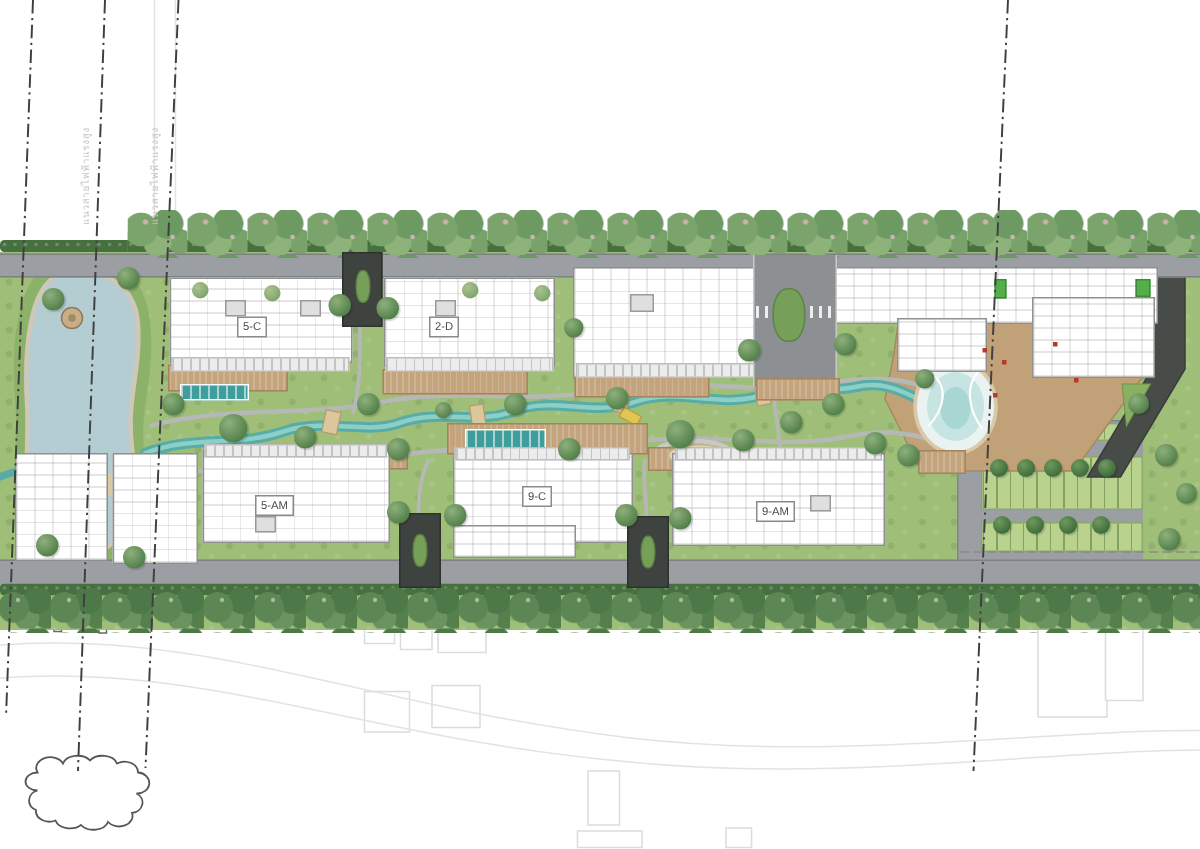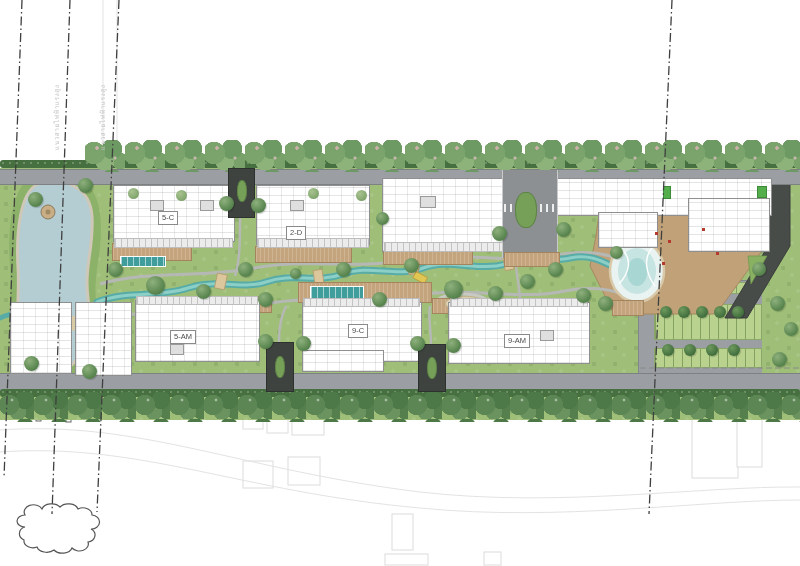--- a/index.html
+++ b/index.html
@@ -240,21 +240,21 @@
     <div class="abs tree dk" style="left:684px;top:344px;width:12px;height:12px;"></div>
     <div class="abs tree dk" style="left:706px;top:344px;width:12px;height:12px;"></div>
     <div class="abs tree dk" style="left:728px;top:344px;width:12px;height:12px;"></div>
     <div class="abs tree" style="left:770px;top:296px;width:15px;height:15px;"></div>
     <div class="abs tree" style="left:784px;top:322px;width:14px;height:14px;"></div>
     <div class="abs tree" style="left:772px;top:352px;width:15px;height:15px;"></div>
     <div class="abs tree" style="left:752px;top:262px;width:14px;height:14px;"></div>
   </div>
 
   <div class="abs lbl" style="left:158px;top:211px;">5-C</div>
-  <div class="abs lbl" style="left:286px;top:226px;">2-D</div>
+  <div class="abs lbl" style="left:286px;top:211px;">2-D</div>
   <div class="abs lbl" style="left:170px;top:330px;">5-AM</div>
   <div class="abs lbl" style="left:348px;top:324px;">9-C</div>
   <div class="abs lbl" style="left:504px;top:334px;">9-AM</div>
 
   <svg class="layer" width="800" height="566" viewBox="0 0 800 566">
     <g fill="none" stroke="#3f3f3f" stroke-width="1.3" stroke-dasharray="9 3 1.5 3">
       <line x1="22" y1="0" x2="4" y2="478"></line>
       <line x1="70" y1="0" x2="52" y2="514"></line>
       <line x1="119" y1="0" x2="97" y2="512"></line>
       <line x1="672" y1="0" x2="649" y2="514"></line>

